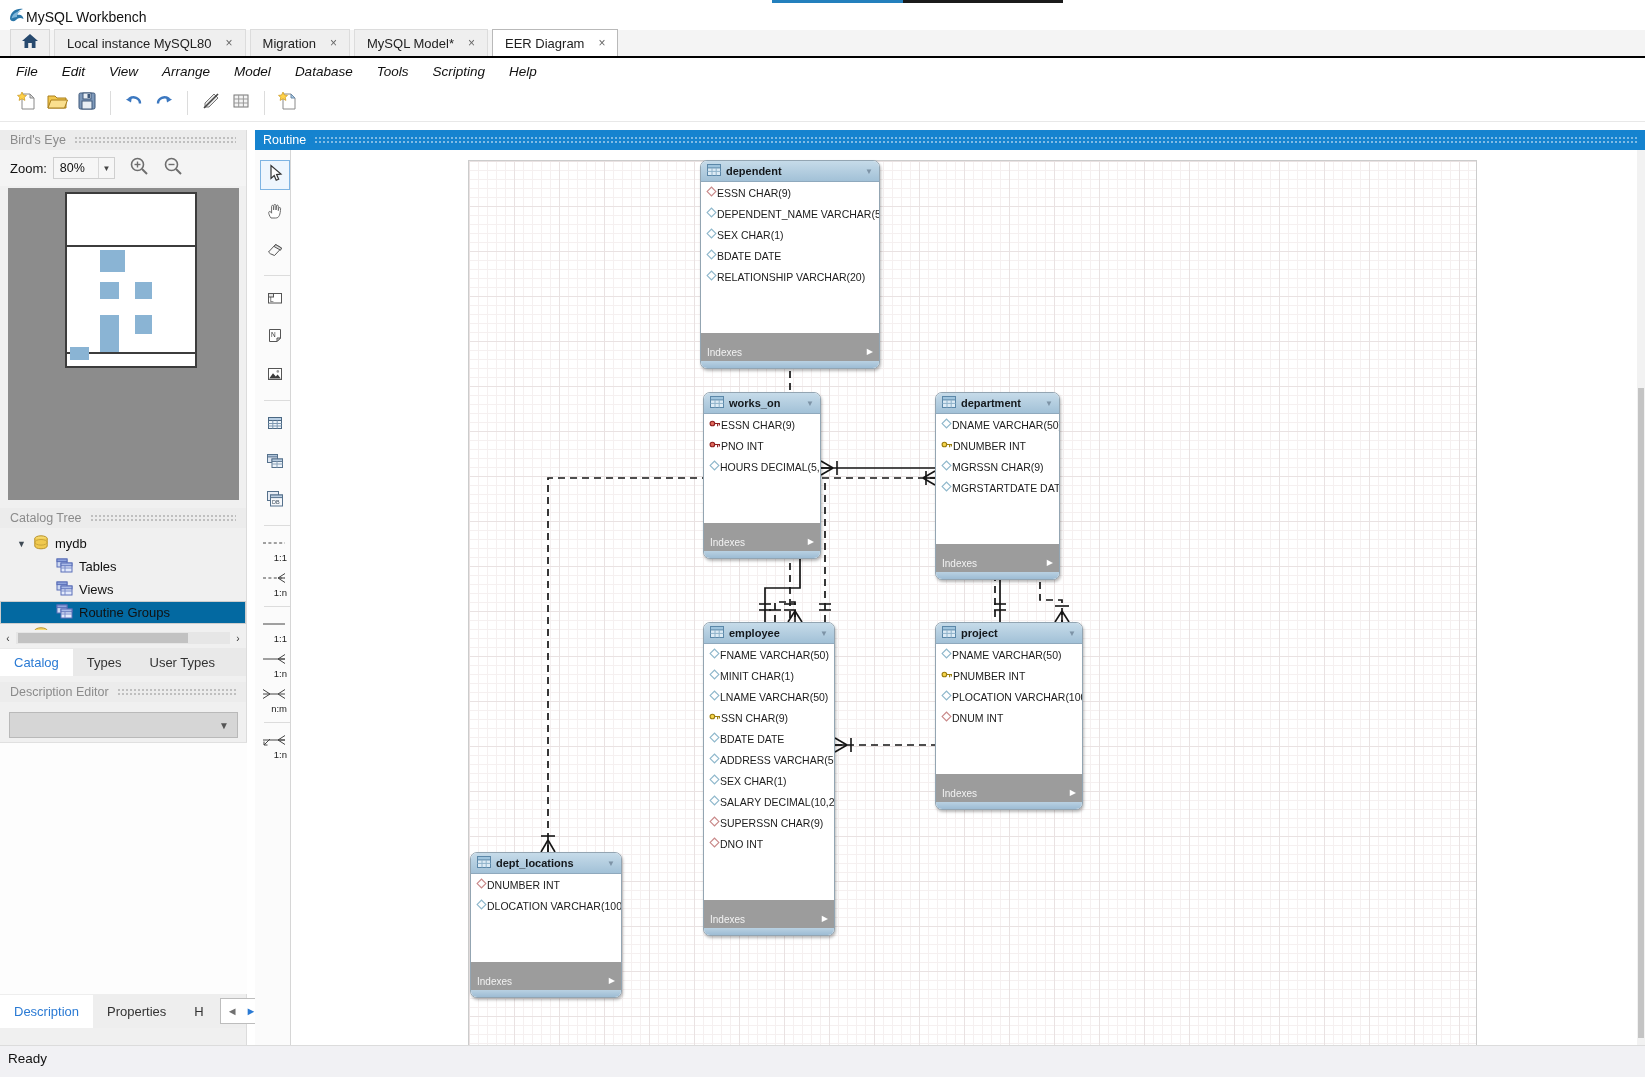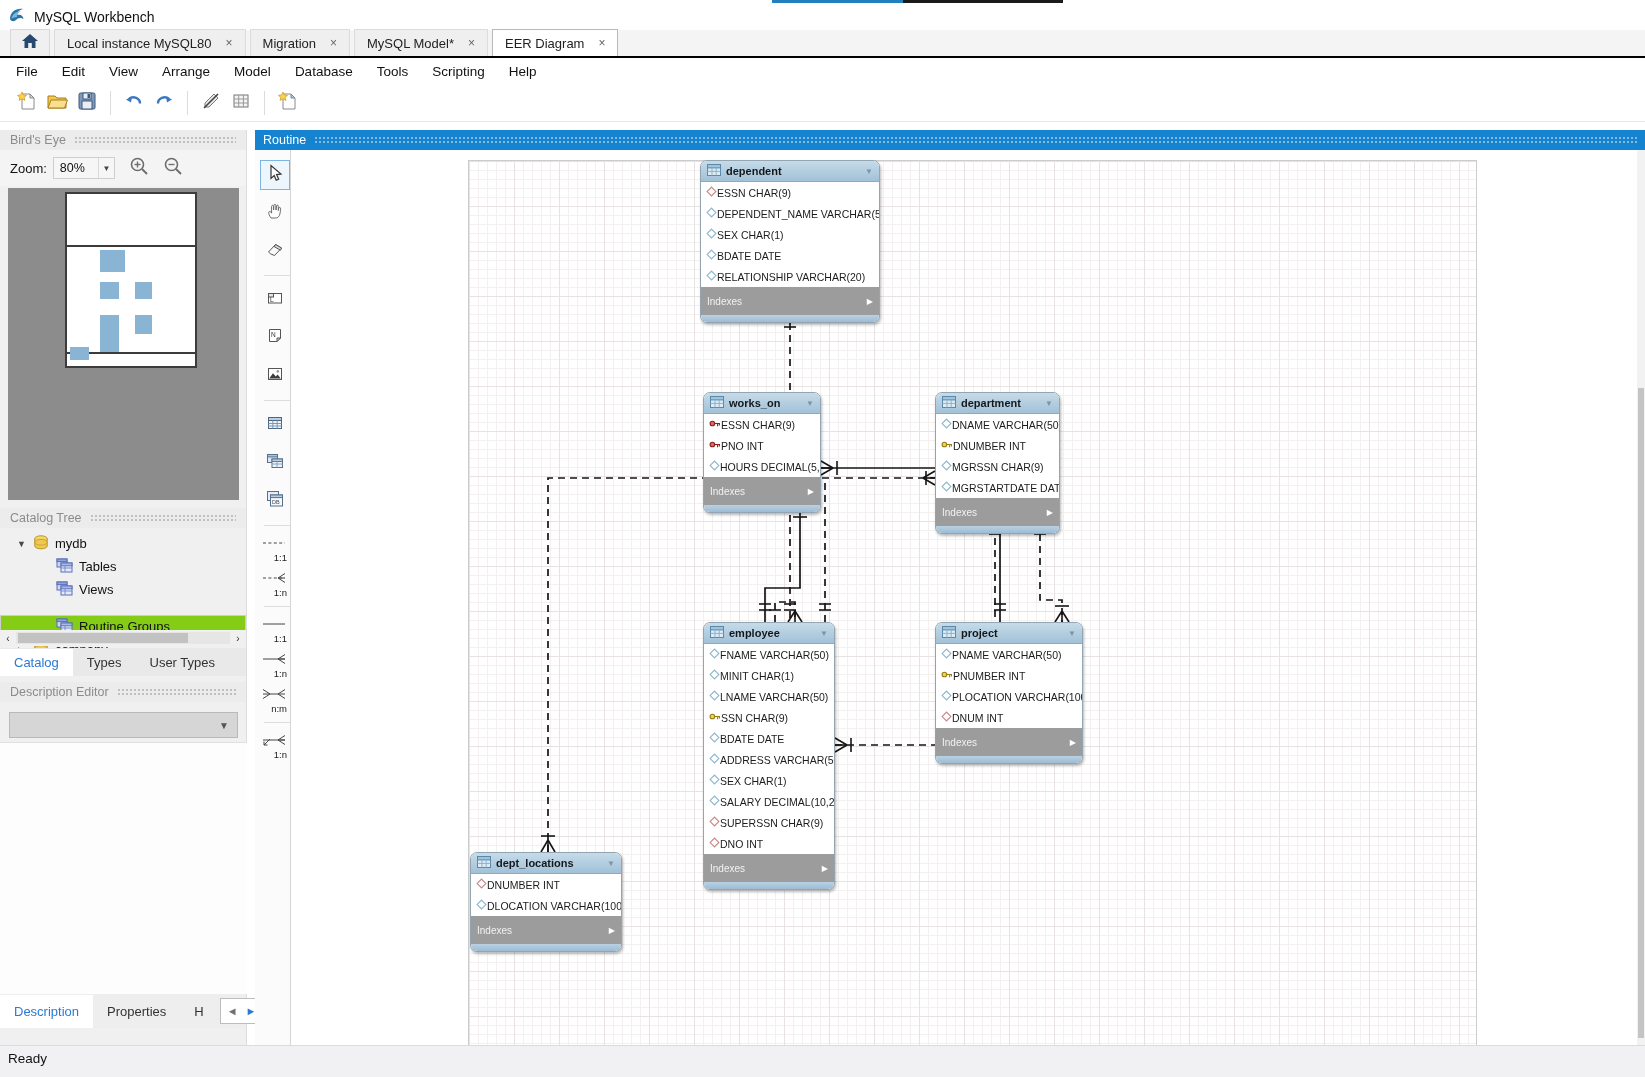--- a/index.html
+++ b/index.html
@@ -7,32 +7,32 @@
   html,body{width:1645px;height:1077px;overflow:hidden;}
   body{font-family:"Liberation Sans",sans-serif;background:#fff;color:#1a1a1a;}
   #app{position:relative;width:1645px;height:1077px;background:#fff;}
 
   
   .strip{position:absolute;top:0;height:3px;}
   .strip.blue{left:772px;width:131px;background:#2380bd;}
   .strip.dark{left:903px;width:160px;background:#1b1b1b;}
 
   
-  .titlebar{position:absolute;left:0;top:3px;width:100%;height:27px;display:flex;align-items:center;padding-left:8px;gap:8px;background:#fff;}
+  .titlebar{position:absolute;left:0;top:3px;width:100%;height:27px;display:flex;align-items:center;padding-left:8px;gap:0;background:#fff;}
   .titlebar .t{font-size:14px;color:#111;}
 
   
   .tabbar{position:absolute;left:0;top:30px;width:100%;height:28px;background:#f4f4f4;border-bottom:2px solid #000000;display:flex;align-items:flex-end;padding-left:10px;}
   .hometab{width:40px;height:27px;display:flex;align-items:center;justify-content:center;background:#f0f0f0;border:1px solid #d8d8d8;border-bottom:none;}
   .tab{height:27px;display:flex;align-items:center;padding:0 12px;margin-left:4px;background:#efefef;border:1px solid #dcdcdc;border-bottom:none;font-size:13px;color:#222;white-space:nowrap;}
   .tab.active{background:#fff;border-color:#b9b9b9;}
   .tab .x{margin-left:14px;color:#666;font-size:12px;cursor:default;}
 
   
-  .menubar{position:absolute;left:0;top:58px;width:100%;height:26px;background:#fff;display:flex;align-items:center;padding-left:4px;}
+  .menubar{position:absolute;left:0;top:58px;width:100%;height:26px;background:#fff;display:flex;align-items:center;padding-left:4px;font-style:italic;}
   .menu-item{padding:3px 12px;font-size:13.5px;color:#111;}
 
   
   .toolbar{position:absolute;left:0;top:84px;width:100%;height:38px;background:#fff;border-bottom:1px solid #e8e8e8;display:flex;align-items:center;padding-left:12px;}
   .tbtn{width:30px;height:28px;display:flex;align-items:center;justify-content:center;}
   .tsep{width:1px;height:24px;background:#dcdcdc;margin:0 8px;}
 
   
   .sidebar{position:absolute;left:0;top:130px;width:247px;height:915px;background:#f0f0f0;border-right:1px solid #dcdcdc;}
   .panel-h{height:20px;display:flex;align-items:center;padding:0 10px;font-size:12.5px;color:#8b8b8b;background:#ececec;}
@@ -44,21 +44,21 @@
   .combo .dd{width:16px;height:100%;display:flex;align-items:center;justify-content:center;font-size:8px;color:#444;border-left:1px solid #d8d8d8;}
   .minimap{position:absolute;left:8px;top:58px;width:231px;height:312px;background:#8c8c8c;}
   .mini-page{position:absolute;left:57px;top:4px;width:132px;height:176px;background:#fff;border:2px solid #3c3c3c;}
   .mini-band-top{position:absolute;left:0;top:51px;width:100%;height:0;border-top:2px solid #3c3c3c;}
   .mini-band-bot{position:absolute;left:0;top:158px;width:100%;height:0;border-top:2px solid #3c3c3c;}
   .mini-block{position:absolute;background:#8ab4d4;}
   .cat-h{position:absolute;left:0;top:378px;width:100%;}
   .tree{position:absolute;left:0;top:402px;width:100%;}
   .tree-row{height:23px;display:flex;align-items:center;gap:6px;font-size:13px;color:#111;padding-left:16px;}
   .tree-row.child{padding-left:56px;}
-  .tree-row.selected{background:#84cc16;outline:1px solid #cdcdcd;outline-offset:-1px;margin-top:14px;}
+  .tree-row.selected{background:#0369a1;outline:1px solid #cdcdcd;outline-offset:-1px;}
   .twisty{width:11px;font-size:9px;color:#3f4a55;text-align:center;}
   .hscroll{position:absolute;left:0;top:500px;width:100%;height:16px;display:flex;align-items:center;background:#f0f0f0;}
   .hscroll .arr{width:16px;text-align:center;font-size:10px;color:#333;}
   .hscroll .track{flex:1;height:12px;background:#e6e6e6;position:relative;}
   .hscroll .thumb{position:absolute;left:2px;top:1px;width:170px;height:10px;background:#c2c2c2;}
   .sidetabs{position:absolute;left:0;top:518px;width:100%;height:28px;display:flex;align-items:flex-end;background:#e9e9e9;}
   .stab{height:27px;display:flex;align-items:center;padding:0 14px;font-size:13px;color:#333;}
   .stab.active{background:#fff;color:#2a7ad4;}
   .desc-h{position:absolute;left:0;top:552px;width:100%;}
   .desc-combo{position:absolute;left:9px;top:582px;width:229px;height:26px;background:#d6d6d6;border:1px solid #b9b9b9;display:flex;align-items:center;justify-content:flex-end;padding-right:8px;color:#555;font-size:10px;}
@@ -89,21 +89,21 @@
       linear-gradient(90deg,#f5f0f0 1px,transparent 1px);
     background-size:45px 45px,45px 45px,9px 9px,9px 9px;}
   #rel-layer{position:absolute;left:0;top:0;width:1645px;height:1077px;z-index:2;pointer-events:none;}
   #tables-layer{position:absolute;left:0;top:0;width:1645px;height:906px;z-index:3;pointer-events:none;}
 
   
   .tbl{position:absolute;background:#fff;border:1px solid #93a5b2;border-radius:7px;box-shadow:1px 2px 3px rgba(0,0,0,.28);font-size:10.5px;pointer-events:auto;}
   .tbl-h{height:21px;display:flex;align-items:center;gap:5px;padding:0 6px;background:linear-gradient(#c6dbe9,#a2c1d7);border-bottom:1px solid #8fa9bd;border-radius:6px 6px 0 0;font-weight:bold;font-size:11px;color:#14181c;}
   .tbl-h .caret{margin-left:auto;color:#7d93a6;font-size:8px;}
   .trow{height:21px;display:flex;align-items:center;padding-left:5px;white-space:nowrap;overflow:hidden;color:#1c1c1c;}
-  .tbl-idx{height:16px;display:flex;align-items:center;padding:14px 6px;background:#9c9c9c;color:#f2f2f2;font-size:10px;}
+  .tbl-idx{height:16px;display:flex;align-items:flex-start;padding:14px 6px;background:#9c9c9c;color:#f2f2f2;font-size:10px;margin-top:46px;}
   .tbl-idx .caret{margin-left:auto;color:#fff;font-size:8px;}
   .tbl-foot{height:7px;background:linear-gradient(#b9d1e2,#9dbcd4);border-radius:0 0 6px 6px;}
 
   .vscroll{position:absolute;left:1637px;top:150px;width:8px;height:895px;background:#f2f2f2;z-index:4;}
   .vscroll .thumb{position:absolute;left:1px;top:238px;width:6px;height:650px;background:#c4c4c4;}
 
   .statusbar{position:absolute;left:0;top:1045px;width:100%;height:32px;background:#f1f1f4;border-top:1px solid #dcdcdc;padding:5px 0 0 8px;font-size:13.5px;color:#111;}
 </style>
 </head>
 <body>

